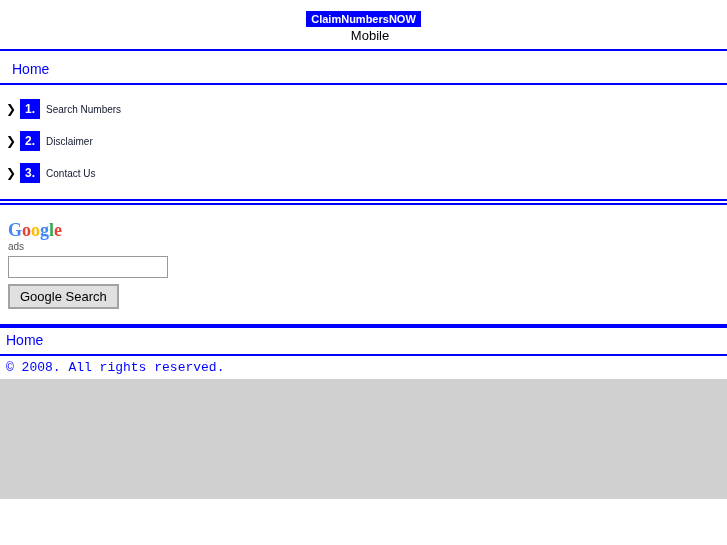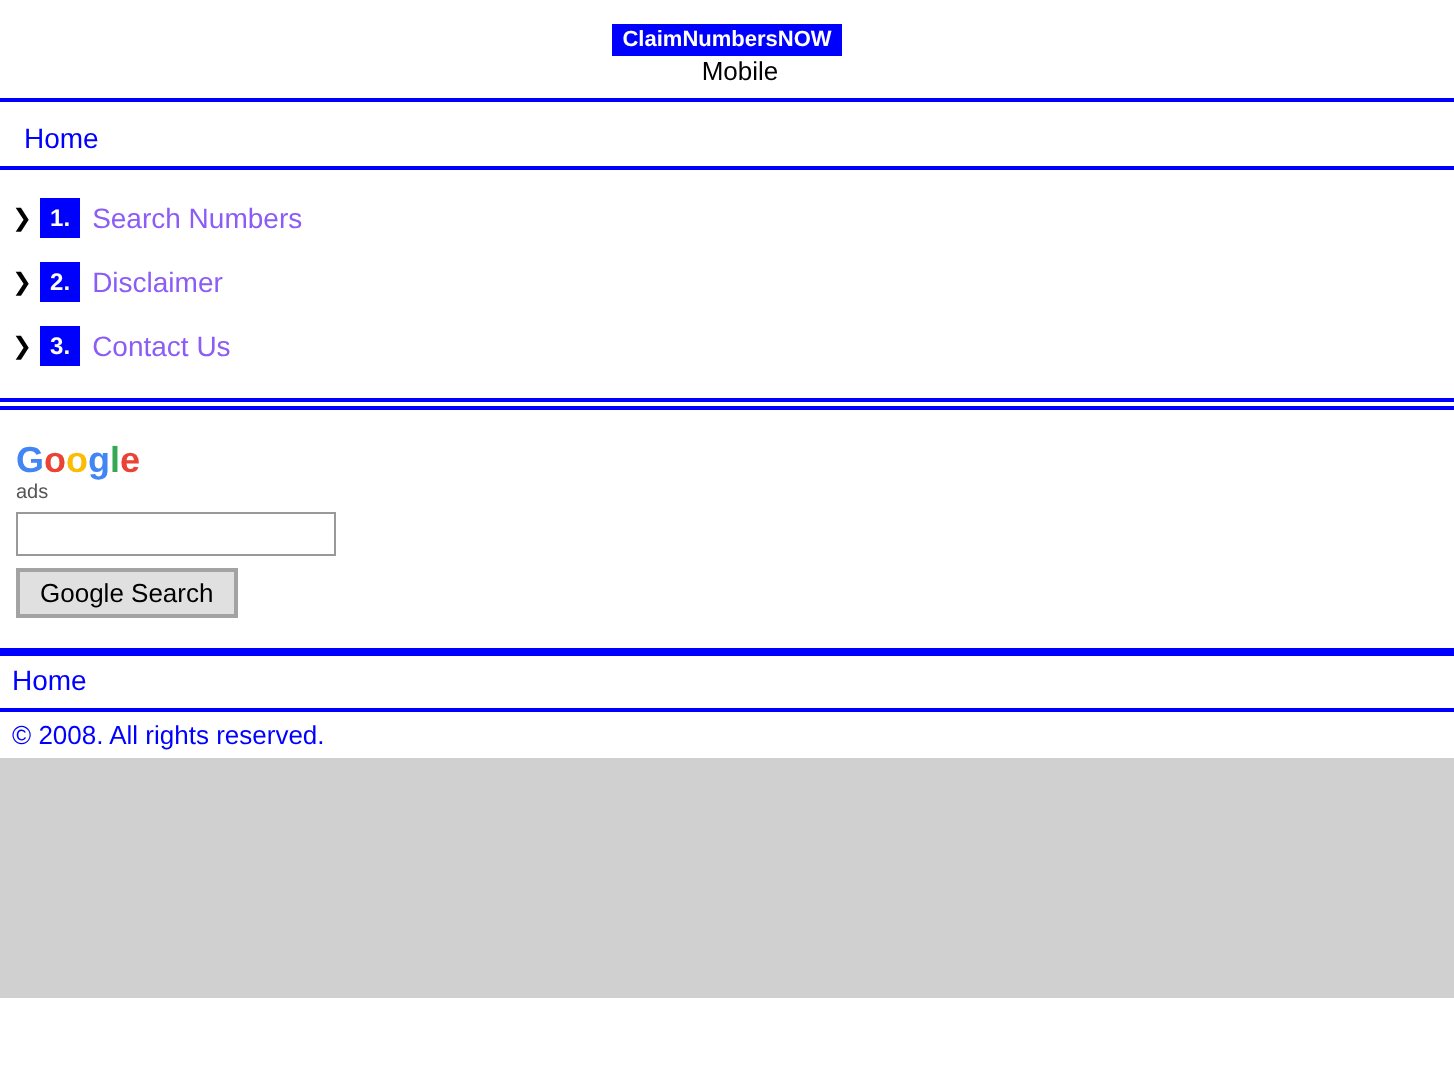--- a/index.html
+++ b/index.html
@@ -61,22 +61,22 @@
       font-size: 12px;
       font-weight: bold;
       width: 20px;
       height: 20px;
       text-align: center;
       line-height: 20px;
       margin-right: 6px;
     }
 
     .nav-label {
-      color: #8b5cf6;
-      font-size: 14px;
+      color: #0f172a;
+      font-size: 10px;
     }
 
     .home-link {
       display: block;
       color: blue;
       text-decoration: none;
       font-size: 14px;
       padding: 6px 6px;
     }
 
@@ -84,21 +84,21 @@
       padding: 15px 8px 15px 8px;
     }
 
     .google-logo-container {
       margin-bottom: 4px;
     }
 
     .google-logo {
       font-size: 18px;
       font-weight: bold;
-      font-family: Liberation Sans, sans-serif;
+      font-family: Liberation Serif, serif;
     }
 
     .google-logo .g1 { color: #4285F4; }
     .google-logo .o1 { color: #EA4335; }
     .google-logo .o2 { color: #FBBC05; }
     .google-logo .g2 { color: #4285F4; }
     .google-logo .l  { color: #34A853; }
     .google-logo .e  { color: #EA4335; }
 
     .google-sub {
@@ -134,20 +134,21 @@
       color: blue;
       text-decoration: none;
       font-size: 14px;
       display: block;
       margin-bottom: 2px;
     }
 
     .footer-bottom {
       border-top: 2px solid blue;
       padding: 4px 6px;
+      font-family: Liberation Mono, monospace;
     }
 
     .copyright {
       color: blue;
       font-size: 13px;
     }
 
     .built-with {
       font-size: 13px;
       color: #000;

